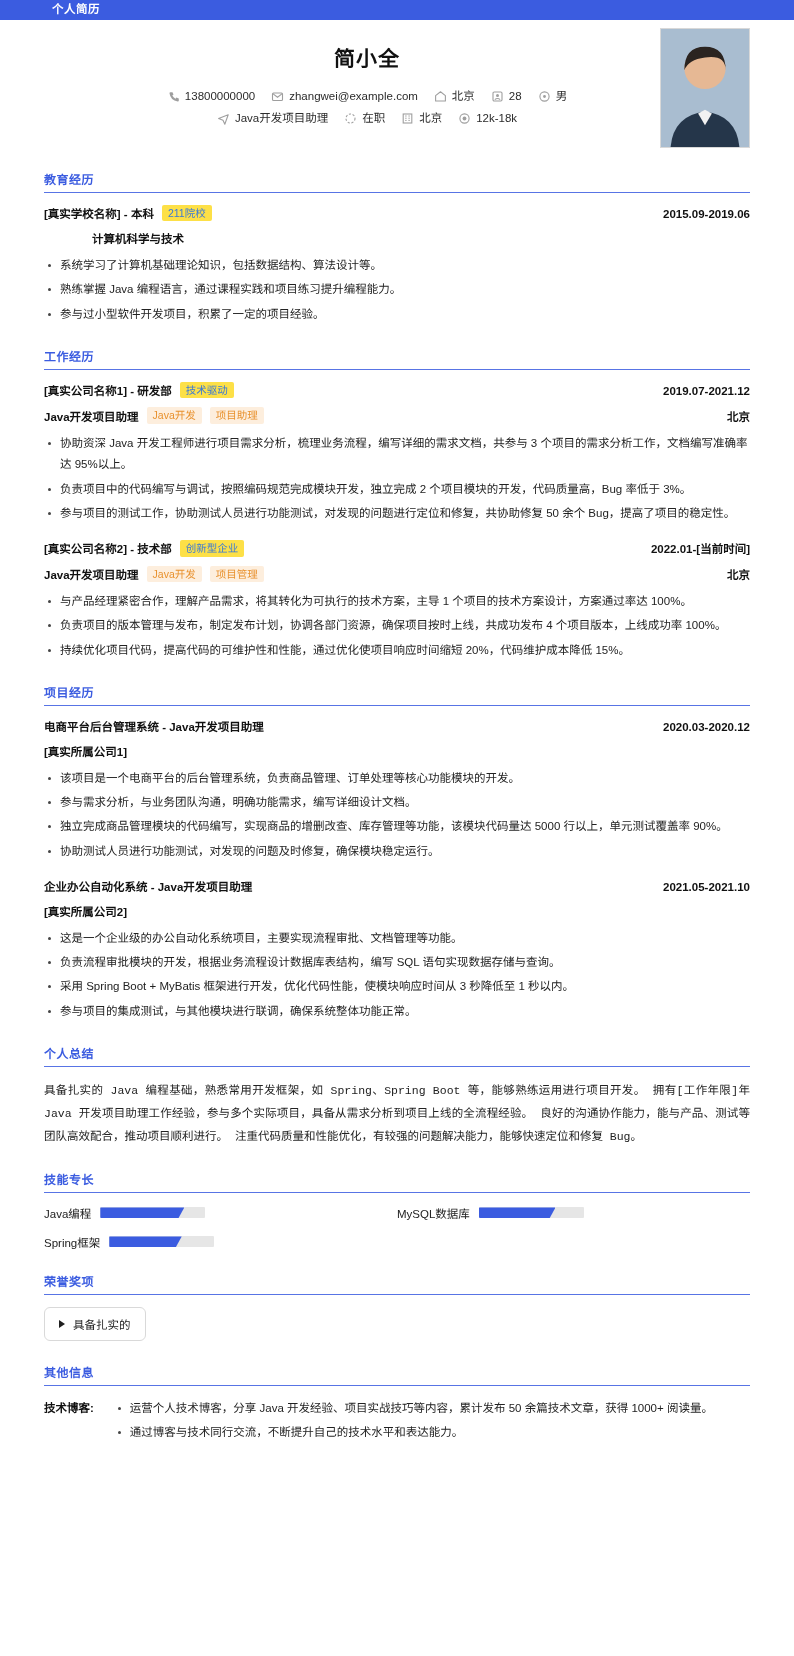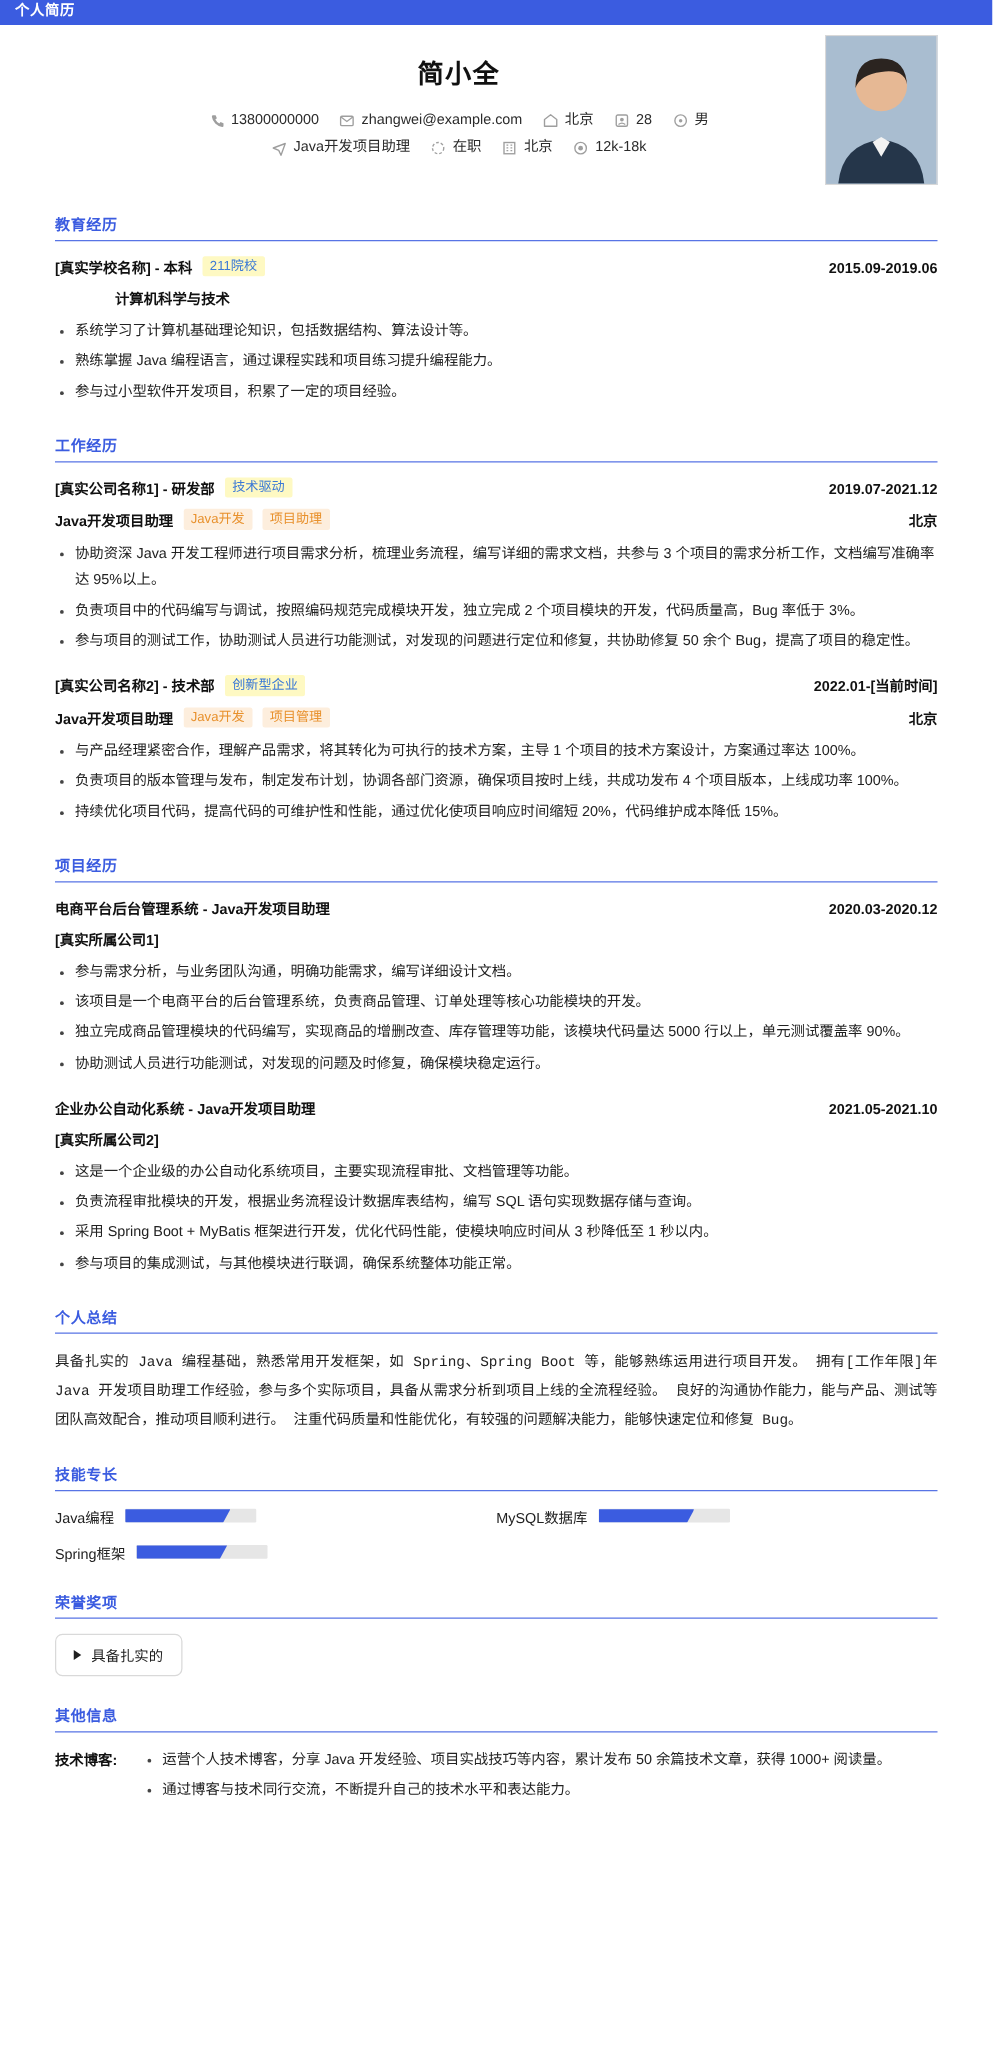--- a/index.html
+++ b/index.html
@@ -20,20 +20,21 @@
     display: flex;
     align-items: center;
     padding: 0 0 0 12px;
   }
   .topbar-title {
     color: #ffffff;
     font-size: 11.5px;
     font-weight: 700;
     letter-spacing: .5px;
     line-height: 1;
+    margin-left: 40px;
   }
 
   
   .page {
     padding: 0 44px 30px 44px;
   }
 
   
   .header {
     position: relative;
@@ -161,21 +162,21 @@
 
   
   .tag {
     display: inline-block;
     font-size: 10.5px;
     line-height: 1;
     padding: 3px 6px;
     border-radius: 2px;
     white-space: nowrap;
   }
-  .tag-blue  { background: #fef9c3; color: #3b79d6; }
+  .tag-blue  { background: #fde047; color: #3b79d6; }
   .tag-orange{ background: #fdeedd; color: #e8912d; }
 
   
   .bullets {
     list-style: none;
     margin: 9px 0 0 0;
     padding: 0;
   }
   .bullets li {
     position: relative;
@@ -456,22 +457,22 @@
     <div id="project-entries">
         <div class="entry">
           <div class="entry-row">
             <div class="entry-left">
               <span class="entry-title">电商平台后台管理系统 - Java开发项目助理</span>
             </div>
             <span class="entry-meta">2020.03-2020.12</span>
           </div>
           <div class="entry-company">[真实所属公司1]</div>
           <ul class="bullets">
+            <li>该项目是一个电商平台的后台管理系统，负责商品管理、订单处理等核心功能模块的开发。</li>
             <li>参与需求分析，与业务团队沟通，明确功能需求，编写详细设计文档。</li>
-            <li>该项目是一个电商平台的后台管理系统，负责商品管理、订单处理等核心功能模块的开发。</li>
             <li>独立完成商品管理模块的代码编写，实现商品的增删改查、库存管理等功能，该模块代码量达 5000 行以上，单元测试覆盖率 90%。</li>
             <li>协助测试人员进行功能测试，对发现的问题及时修复，确保模块稳定运行。</li>
           </ul>
         </div>
         <div class="entry">
           <div class="entry-row">
             <div class="entry-left">
               <span class="entry-title">企业办公自动化系统 - Java开发项目助理</span>
             </div>
             <span class="entry-meta">2021.05-2021.10</span>

